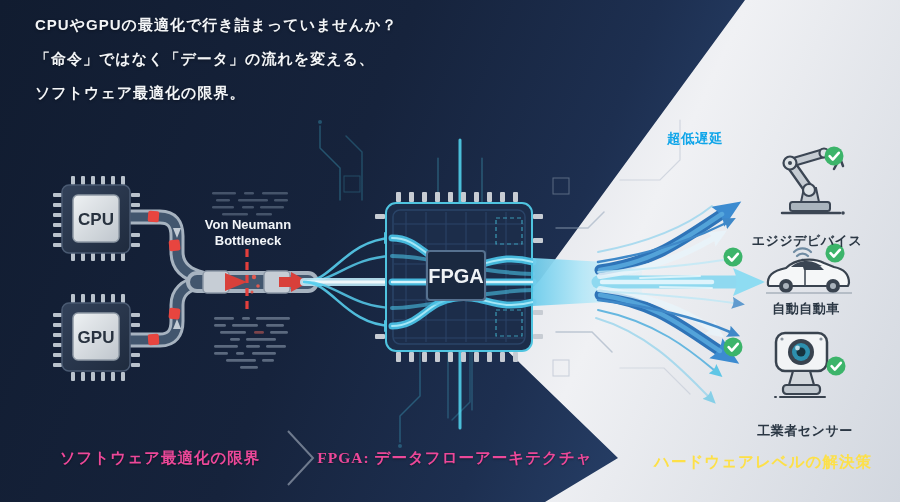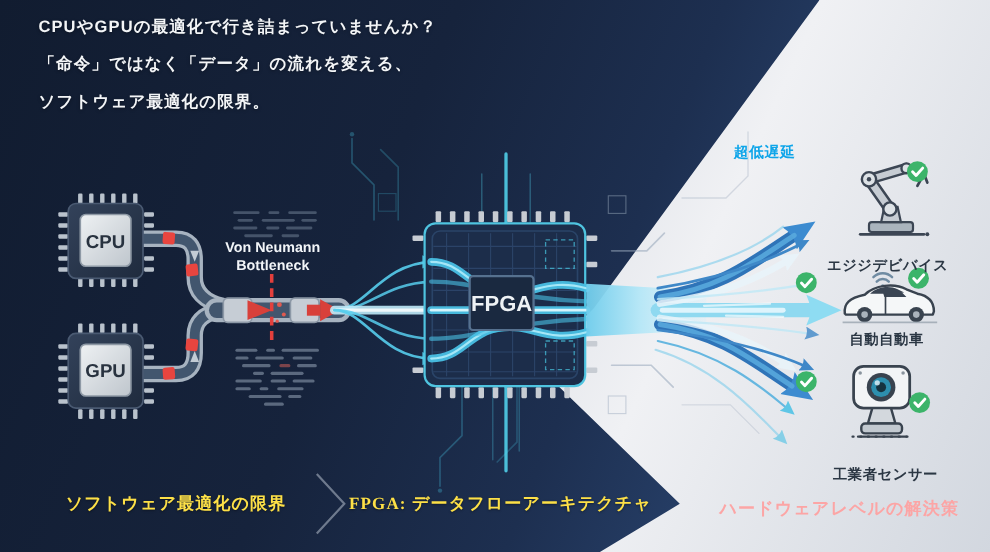--- a/index.html
+++ b/index.html
@@ -27,22 +27,22 @@
   .annotation{
     left:695px;top:131px;transform:translateX(-50%);text-align:center;
     color:#0ea5e9;font-size:13.5px;font-weight:700;line-height:16px;letter-spacing:.5px;
   }
   .out-label{
     transform:translateX(-50%);color:#2b3744;font-size:13px;font-weight:700;letter-spacing:.5px;
   }
   .stage-label{
     transform:translateX(-50%);font-size:15.5px;font-weight:700;letter-spacing:1px;
   }
-  .stage-light{color:#fde047;text-shadow:0 1px 2px rgba(0,0,0,.4);}
-  .stage-dark{color:#fca5a5;}
+  .stage-light{color:#ec4899;text-shadow:0 1px 2px rgba(0,0,0,.4);}
+  .stage-dark{color:#fde047;}
 </style>
 </head>
 <body>
 
 <div id="stage">
   <div class="bg-light"></div>
   <div class="bg-dark"></div>
 
   <svg width="900" height="502" viewBox="0 0 900 502" style="position:absolute;left:0;top:0;">
     <defs>

